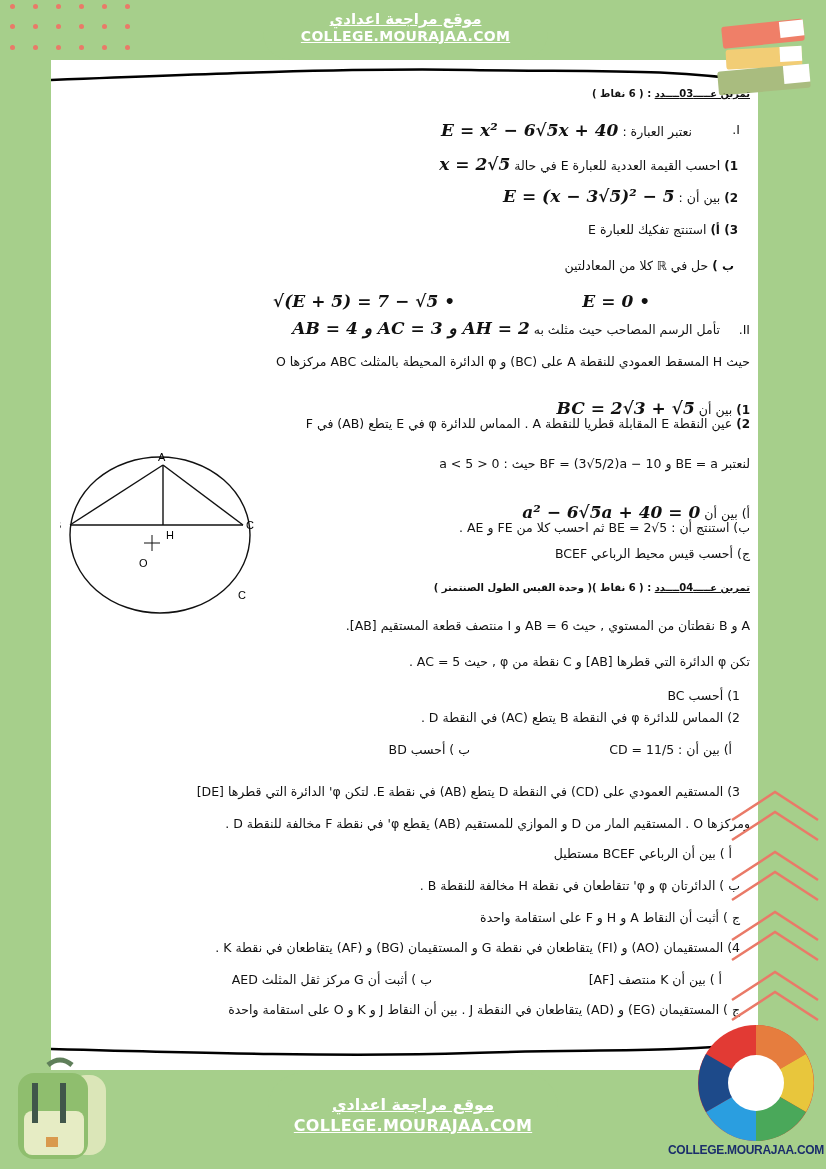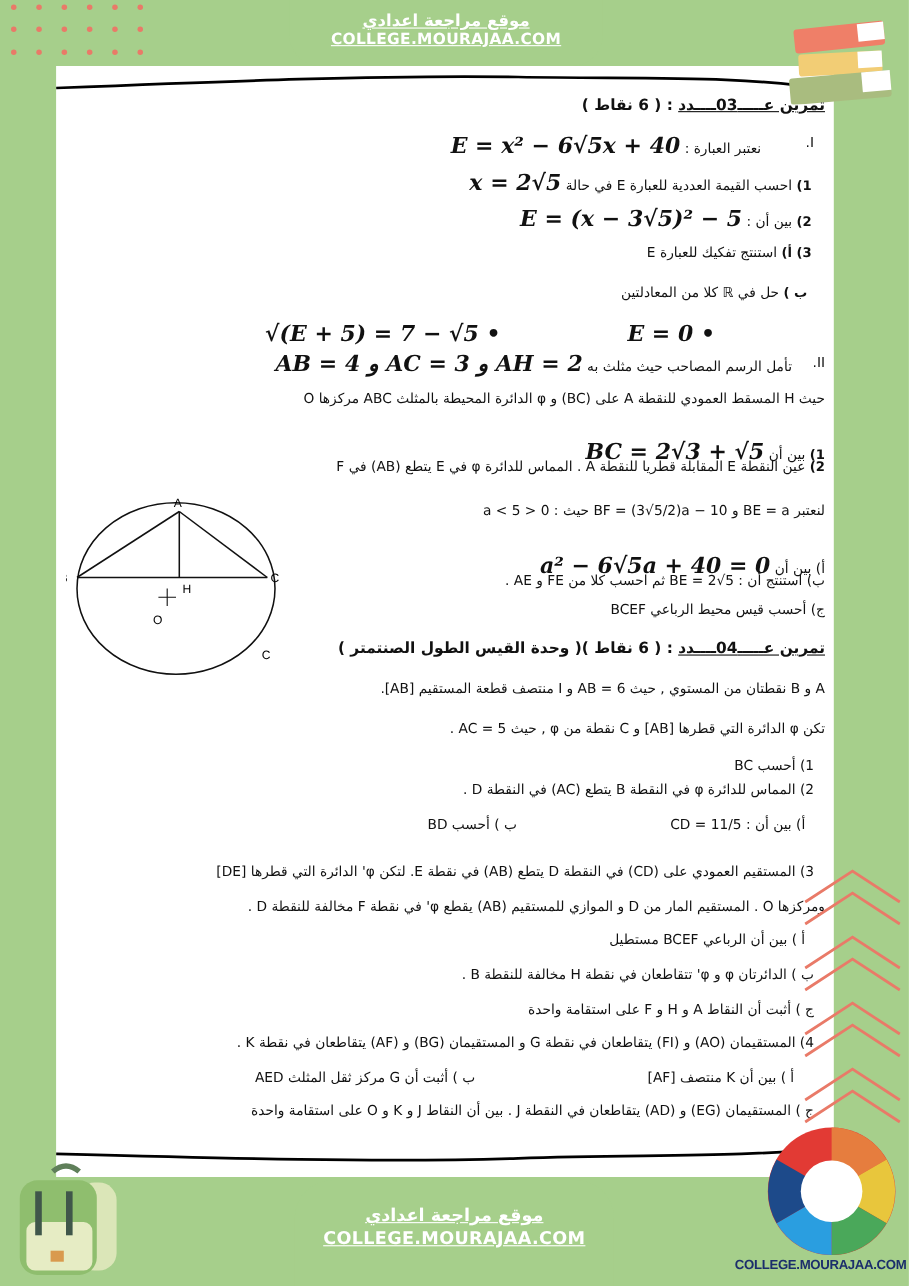--- a/index.html
+++ b/index.html
@@ -44,22 +44,22 @@
     font-family: "Liberation Sans", sans-serif; font-weight: bold; font-size: 12px;
     color: #1b2e6b; letter-spacing: -0.3px;
   }
 
   .content {
     position: absolute; left: 60px; top: 80px; width: 690px;
     direction: rtl; color: #111; font-family: "DejaVu Sans", sans-serif; font-size: 12.5px;
   }
   .line { position: absolute; right: 0; white-space: nowrap; }
   .math { font-family: "DejaVu Serif", serif; font-style: italic; font-weight: bold; direction: ltr; unicode-bidi: embed; }
-  .math.big { font-size: 20px; }
-  .ex-title { font-weight: bold; font-size: 14px; }
+  .math.big { font-size: 17px; }
+  .ex-title { font-weight: bold; font-size: 10px; }
   .ex-title .u { text-decoration: underline; }
   .num { font-weight: bold; font-size: 12px; }
 
   .diagram { position: absolute; left: 60px; top: 445px; width: 200px; height: 170px; }
 </style>
 </head>
 <body>
 
 <div class="frame-green"></div>
 

